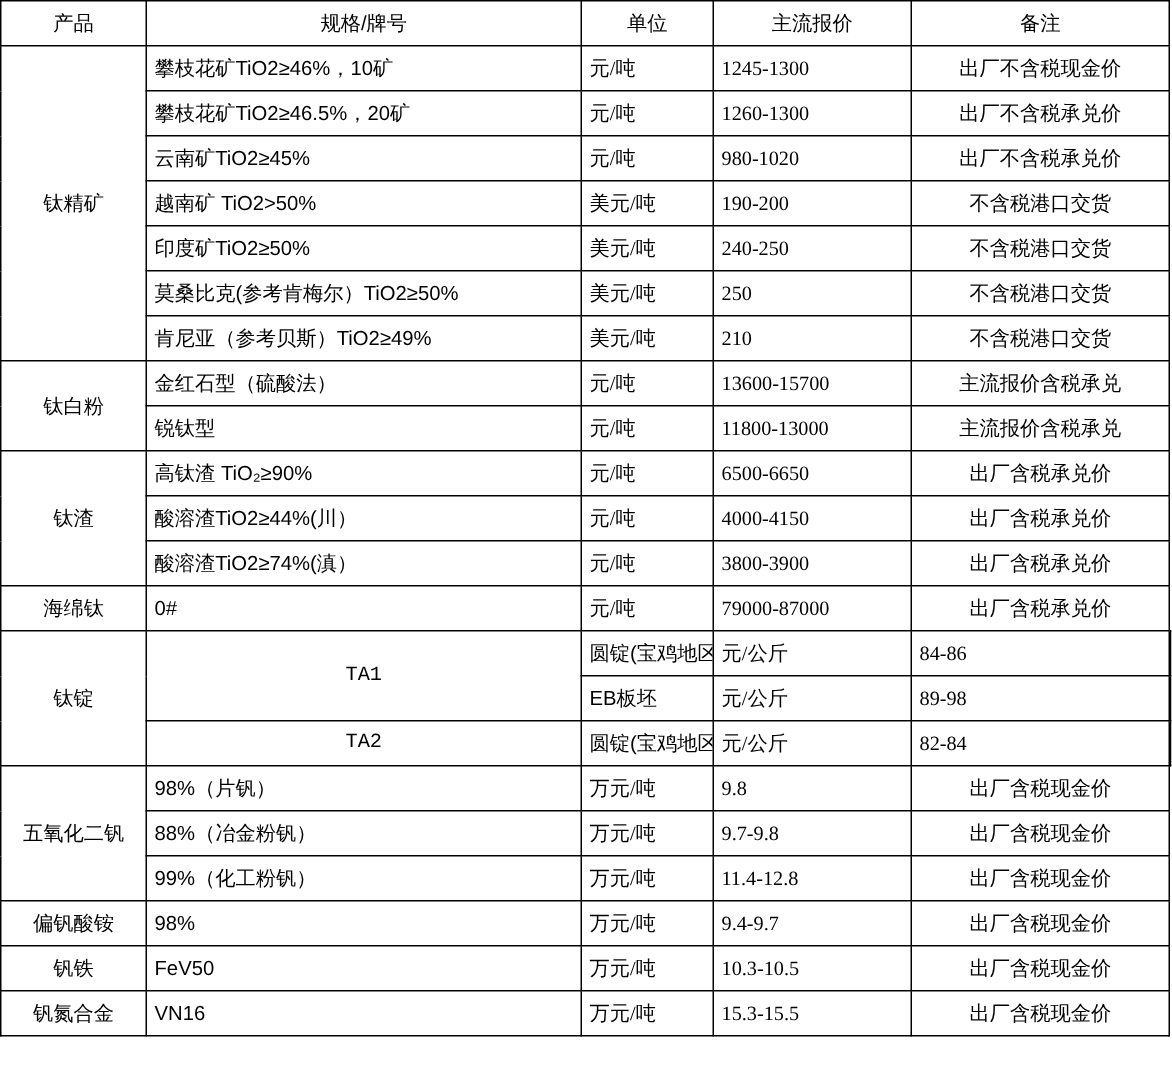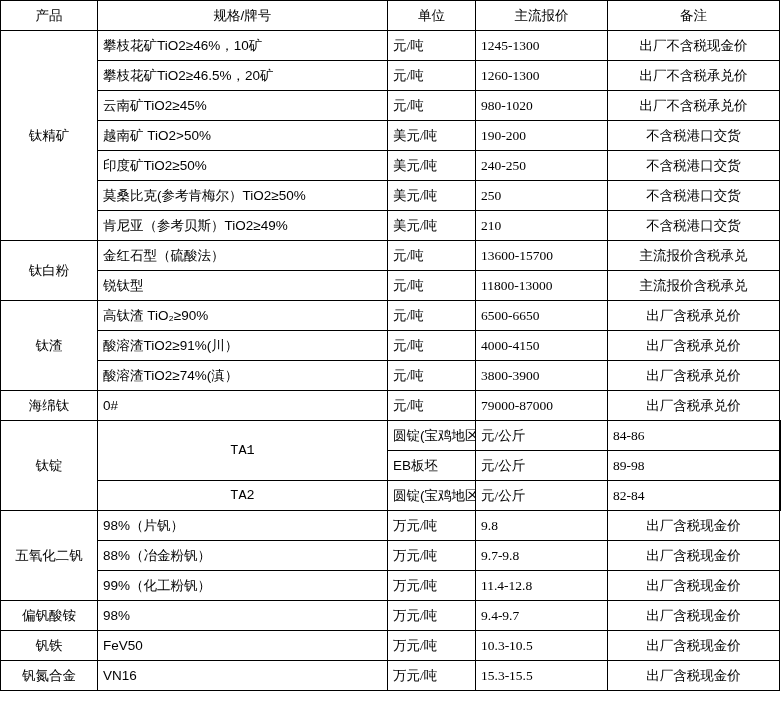--- a/index.html
+++ b/index.html
@@ -138,21 +138,21 @@
         <td class="note">主流报价含税承兑</td>
       </tr>
       <tr>
         <td class="cat" rowspan="3">钛渣</td>
         <td class="spec">高钛渣 TiO₂≥90%</td>
         <td class="unit">元/吨</td>
         <td class="price">6500-6650</td>
         <td class="note">出厂含税承兑价</td>
       </tr>
       <tr>
-        <td class="spec">酸溶渣TiO2≥91%(川）</td>
+        <td class="spec">酸溶渣TiO2≥44%(川）</td>
         <td class="unit">元/吨</td>
         <td class="price">4000-4150</td>
         <td class="note">出厂含税承兑价</td>
       </tr>
       <tr>
         <td class="spec">酸溶渣TiO2≥74%(滇）</td>
         <td class="unit">元/吨</td>
         <td class="price">3800-3900</td>
         <td class="note">出厂含税承兑价</td>
       </tr>

